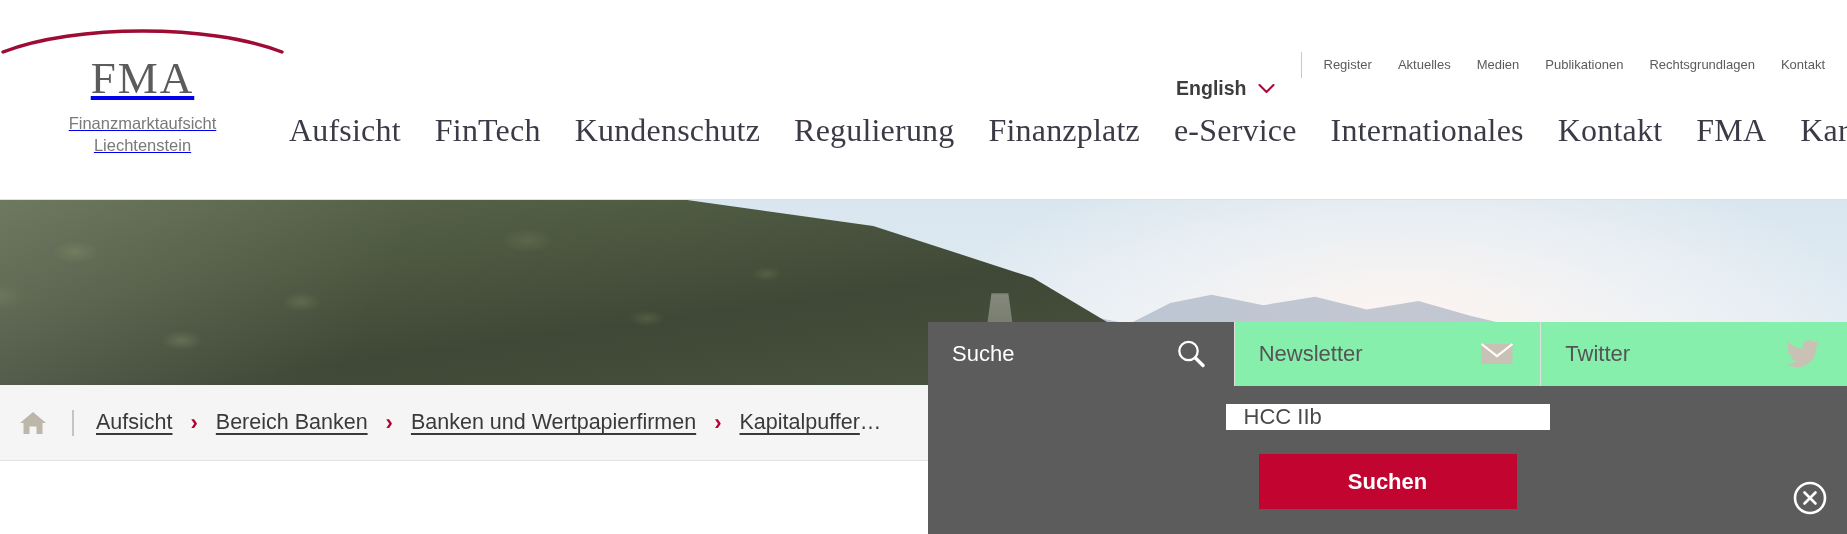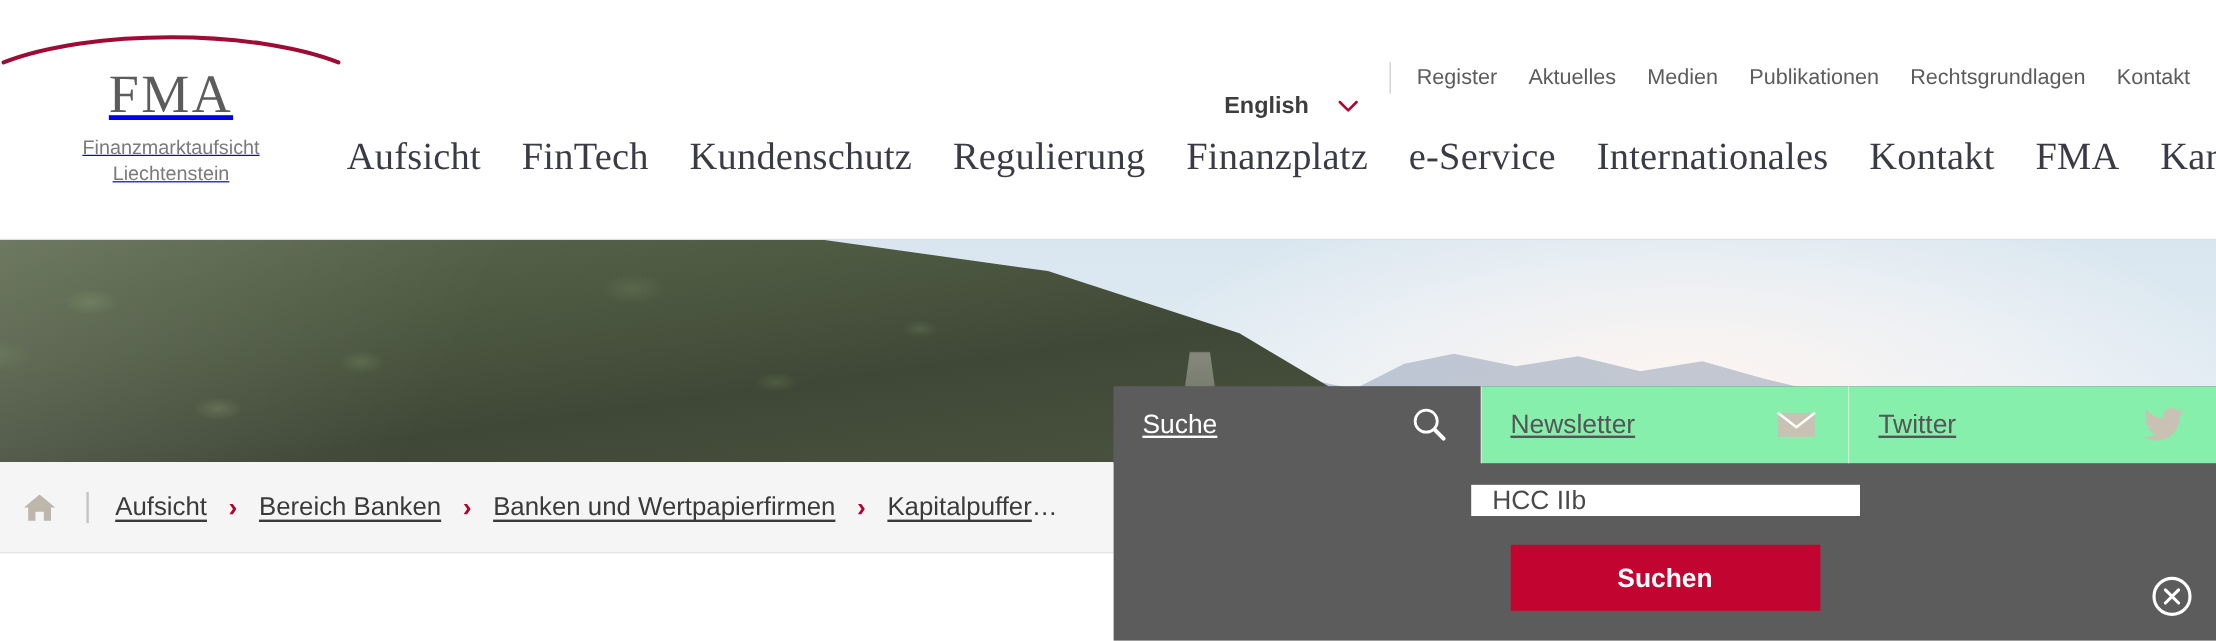--- a/index.html
+++ b/index.html
@@ -56,39 +56,39 @@
     display: flex;
     align-items: center;
     gap: 0px;
     font-size: 19px;
     color: #5c5c5c;
     white-space: nowrap;
   }
   .lang {
     display: flex;
     align-items: center;
-    gap: 24px;
+    gap: 11px;
     font-weight: bold;
     color: #3d3d3d;
     font-size: 19.5px;
     margin-top: 48px;
   }
   .lang-chevron { display: block; }
   .topnav-sep {
     display: inline-block;
     width: 1px;
     height: 26px;
     background: #c9c9c9;
     margin: 0 22px 0 26px;
   }
   .topnav-links { display: flex; gap: 26px; }
   .topnav-links a {
     color: #5c5c5c;
     text-decoration: none;
-    font-size: 18px;
+    font-size: 13px;
   }
 
   
   .mainnav {
     position: absolute;
     left: 272px;
     top: 112px;
     display: flex;
     gap: 0px;
     align-items: baseline;
@@ -208,21 +208,20 @@
     background: #5c5c5c;
   }
   .overlay-tabs { display: flex; height: 64px; }
   .otab {
     flex: 1;
     display: flex;
     align-items: center;
     justify-content: space-between;
     padding: 0 26px 0 24px;
     font-size: 22px;
-    text-decoration: underline;
   }
   .otab.active { background: #5c5c5c; color: #ffffff; }
   .otab.idle {
     background: #86efac;
     color: #555555;
     border-left: 1px solid #e0e0e0;
     align-items: center;
   }
   .otab-label { line-height: 1; }
   .otab-icon { display: flex; align-items: center; }

